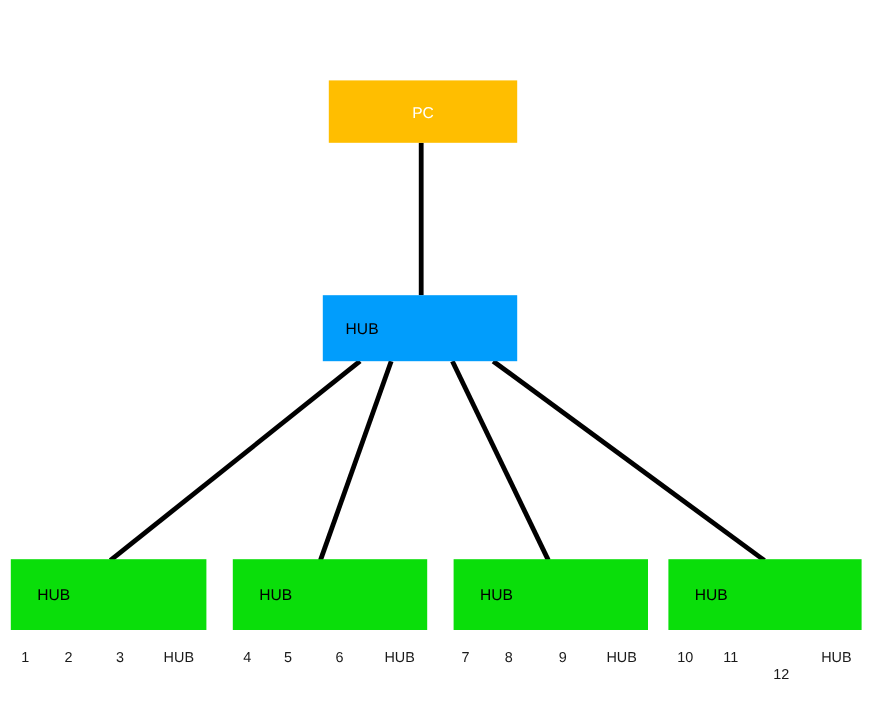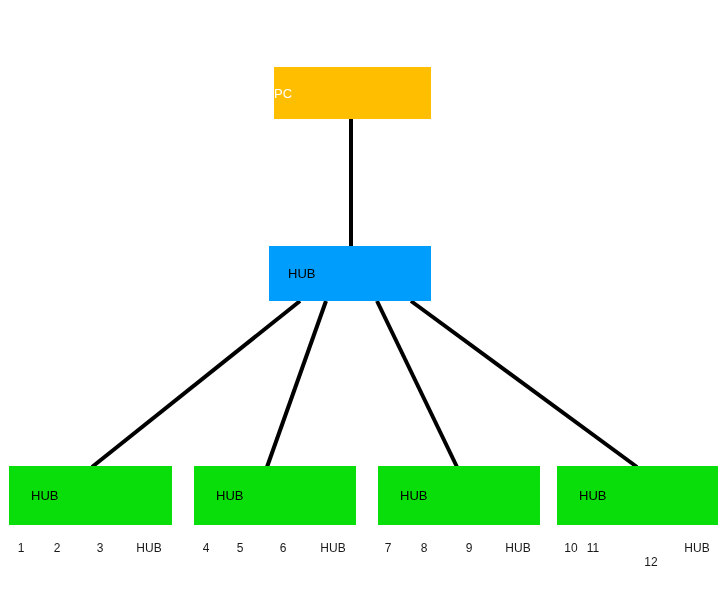--- a/index.html
+++ b/index.html
@@ -36,20 +36,21 @@
     line-height: 1;
     white-space: nowrap;
   }
   
   #node-pc {
     left: 274px;
     top: 67px;
     width: 157px;
     height: 52px;
     background: #FFBE00;
+    justify-content: center;
   }
   #node-pc .node-label {
     color: #ffffff;
   }
   
   #node-hub-main {
     left: 269px;
     top: 246px;
     width: 162px;
     height: 55px;
@@ -148,18 +149,18 @@
       <span class="port-label" style="left: 148px;">HUB</span>
     </div>
   <div class="port-row" id="port-row-3">
       <span class="port-label" style="left: 18px;">7</span>
       <span class="port-label" style="left: 54px;">8</span>
       <span class="port-label" style="left: 99px;">9</span>
       <span class="port-label" style="left: 148px;">HUB</span>
     </div>
   <div class="port-row" id="port-row-4">
       <span class="port-label" style="left: 22px;">10</span>
-      <span class="port-label" style="left: 44px;">11</span>
+      <span class="port-label" style="left: 60px;">11</span>
       <span class="port-label" style="left: 102px; margin-top: 28px;">12</span>
       <span class="port-label" style="left: 148px;">HUB</span>
     </div>
 
 </div>
 
 </body></html>

